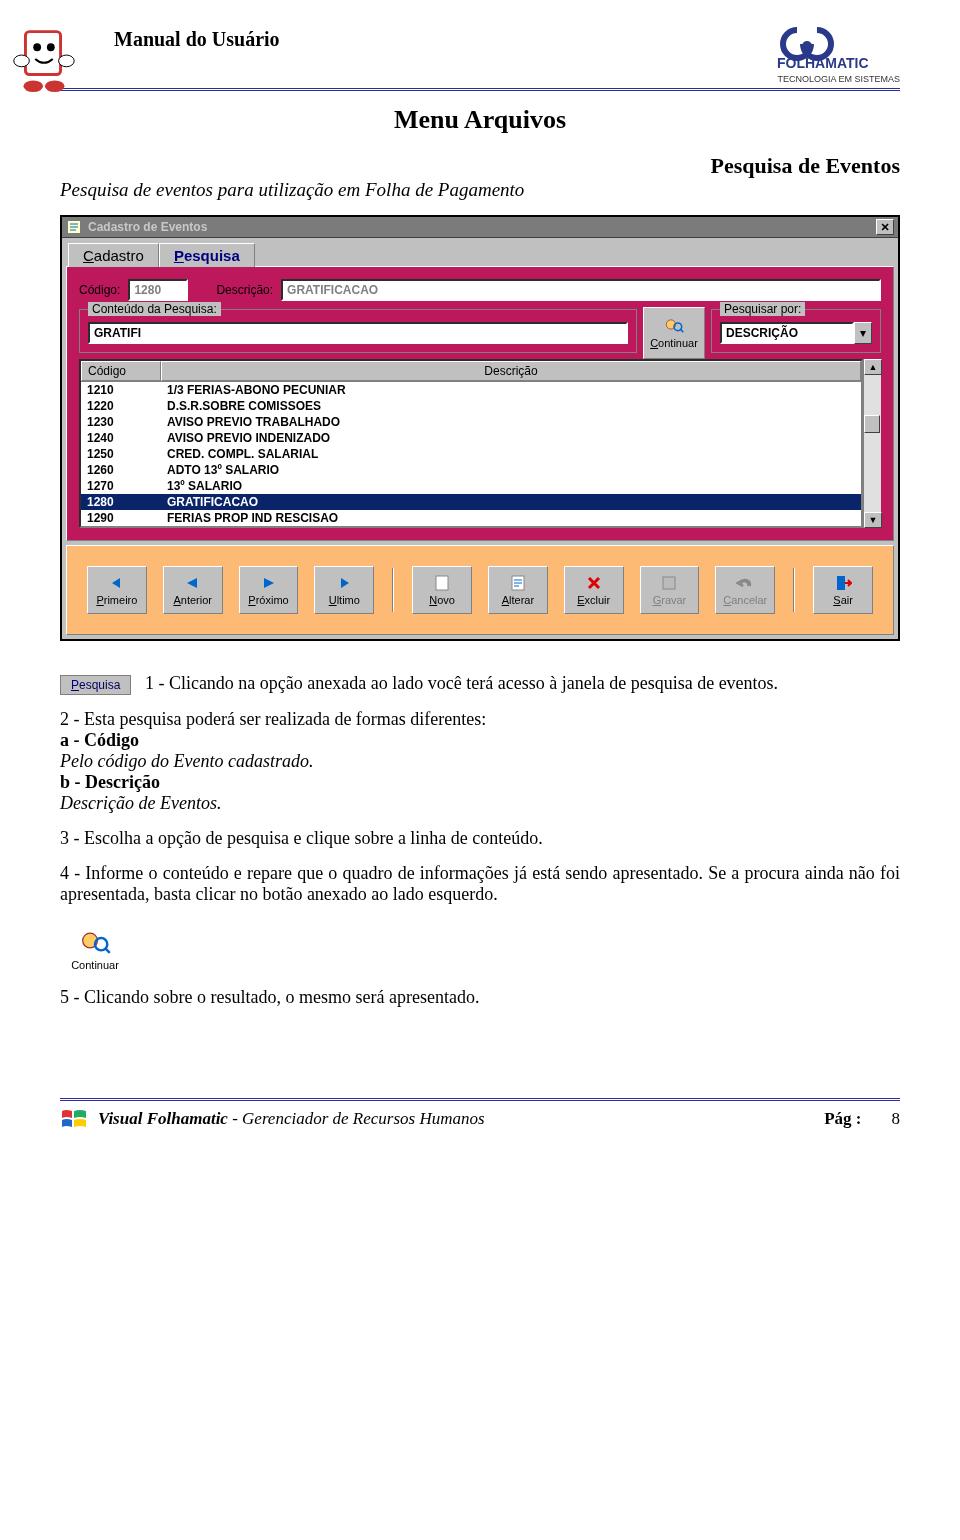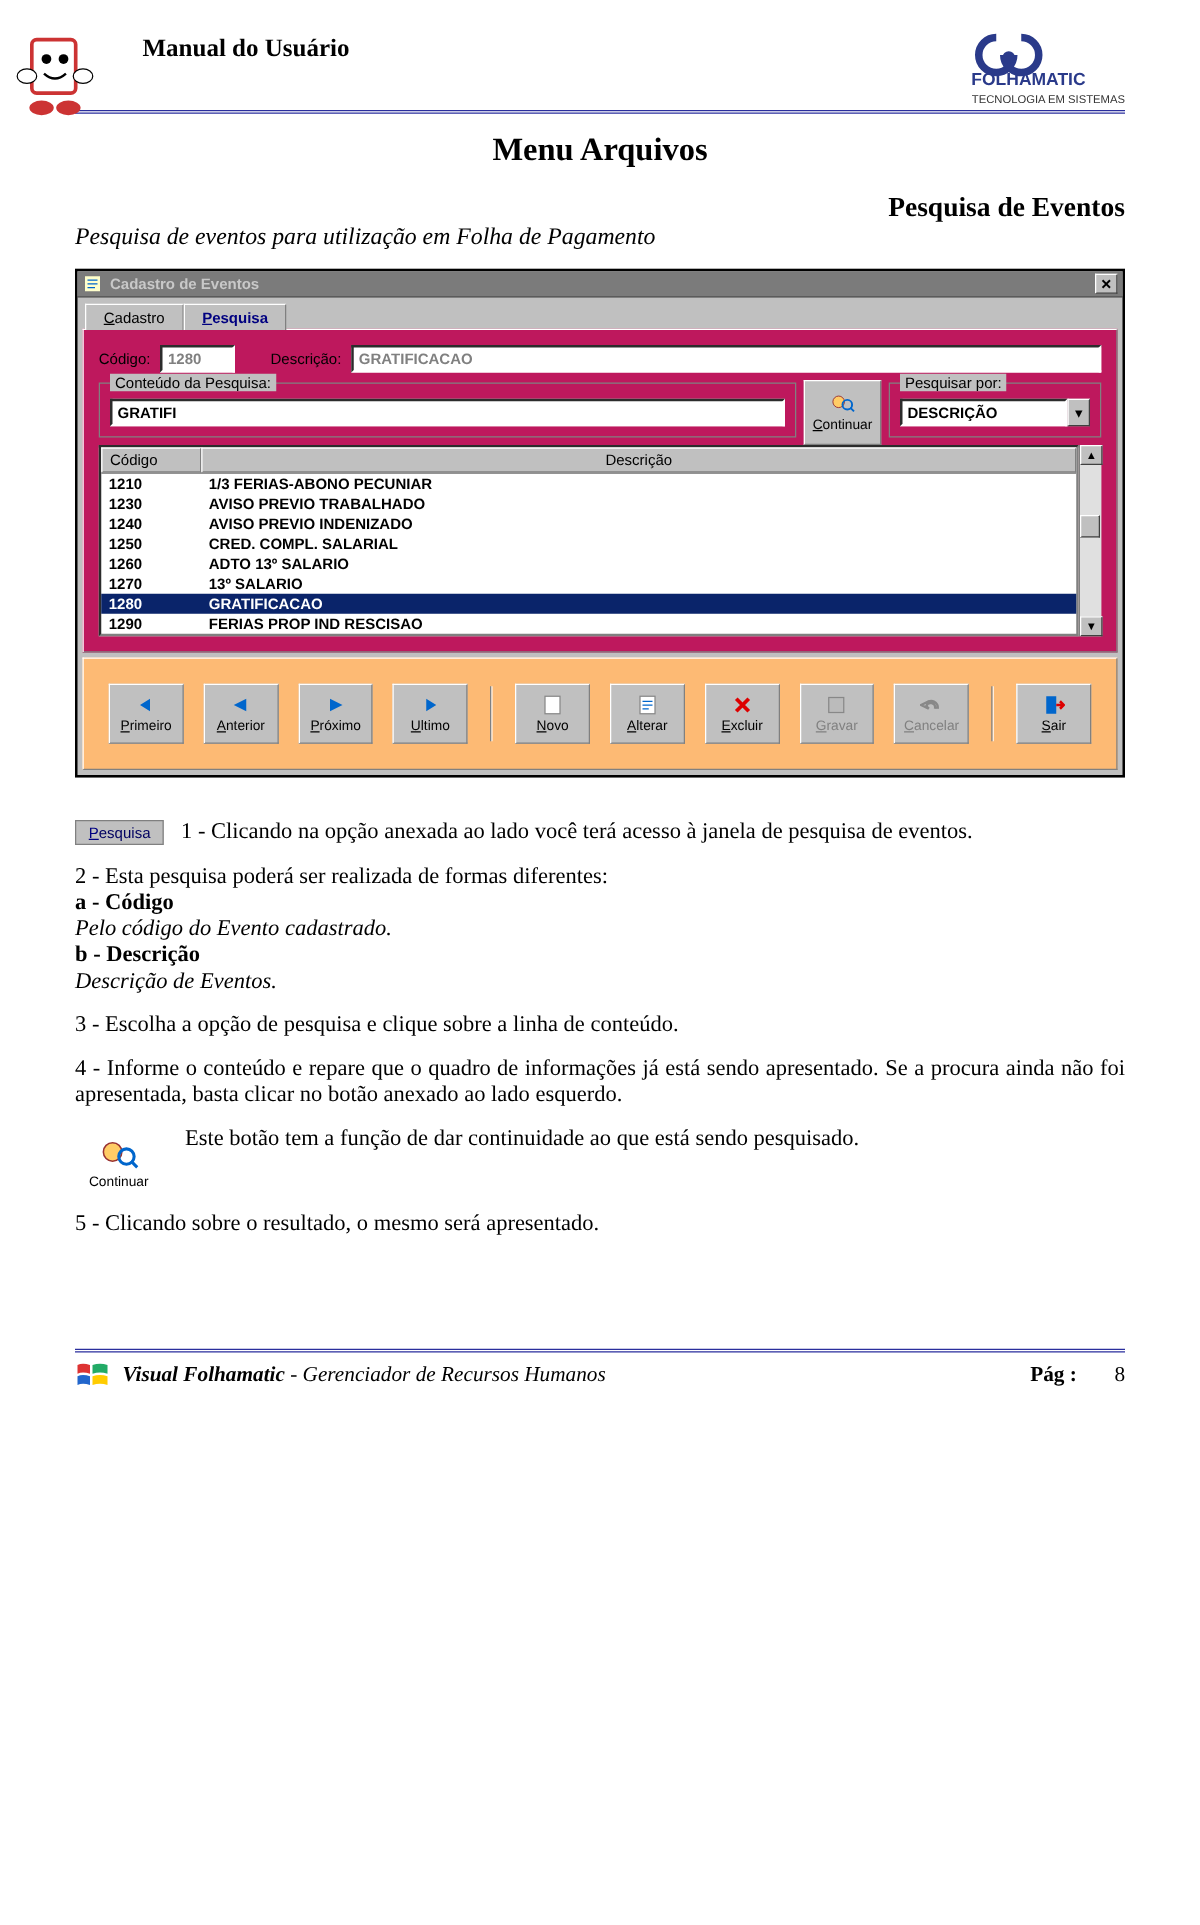--- a/index.html
+++ b/index.html
@@ -93,21 +93,21 @@
     display:flex;
     padding: 4px 6px 0 6px;
     gap:0;
   }
   .tab {
     background:#c0c0c0;
     border:1px solid #808080;
     border-bottom:none;
     border-top:1px solid #fff;border-left:1px solid #fff;
     padding:3px 14px;
-    font-size:12px;
+    font-size:15px;
     position:relative;
     top:1px;
   }
   .tab.active{
     background:#c0c0c0;
     z-index:2;
   }
   .tab .ul{ text-decoration: underline; }
   .panel{
     margin:0 4px 4px 4px;
@@ -287,20 +287,24 @@
           <div class="lv-head">
             <div class="col-c">Código</div>
             <div class="col-d" style="text-align:center;">Descrição</div>
           </div>
           <div id="grid-rows">
               <div class="lv-row">
                 <div class="col-c">1210</div>
                 <div class="col-d">1/3 FERIAS-ABONO PECUNIAR</div>
               </div>
               <div class="lv-row">
+                <div class="col-c">1220</div>
+                <div class="col-d">D.S.R.SOBRE COMISSOES</div>
+              </div>
+              <div class="lv-row">
                 <div class="col-c">1230</div>
                 <div class="col-d">AVISO PREVIO TRABALHADO</div>
               </div>
               <div class="lv-row">
                 <div class="col-c">1240</div>
                 <div class="col-d">AVISO PREVIO INDENIZADO</div>
               </div>
               <div class="lv-row">
                 <div class="col-c">1250</div>
                 <div class="col-d">CRED. COMPL. SALARIAL</div>
@@ -439,21 +443,20 @@
 
   <div style="overflow:auto;">
     <div class="continuar-badge">
       <svg width="32" height="28" viewBox="0 0 26 22">
         <circle cx="9" cy="9" r="6" fill="#fc6" stroke="#933"></circle>
           <circle cx="18" cy="12" r="5" fill="none" stroke="#06c" stroke-width="2"></circle>
           <line x1="21" y1="15" x2="25" y2="19" stroke="#06c" stroke-width="2"></line>
       </svg>
       <span><span class="ul">C</span><span>ontinuar</span></span>
     </div>
-    <p style="text-align:justify;">Este botão tem a função de dar continuidade ao que está sendo pesquisado.</p>
   </div>
 
   <p>5 - Clicando sobre o resultado, o mesmo será apresentado.</p>
 
   <div class="footer">
     <svg class="win-icon" viewBox="0 0 28 24">
       <path d="M2 4 Q6 2 12 4 L12 11 Q6 9 2 11 Z" fill="#d33"></path>
       <path d="M14 4 Q20 2 26 4 L26 11 Q20 9 14 11 Z" fill="#2a6"></path>
       <path d="M2 13 Q6 11 12 13 L12 20 Q6 18 2 20 Z" fill="#26c"></path>
       <path d="M14 13 Q20 11 26 13 L26 20 Q20 18 14 20 Z" fill="#fc0"></path>

